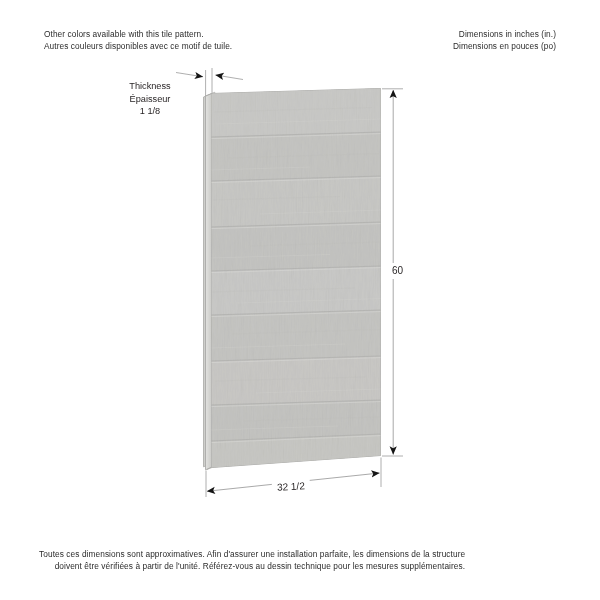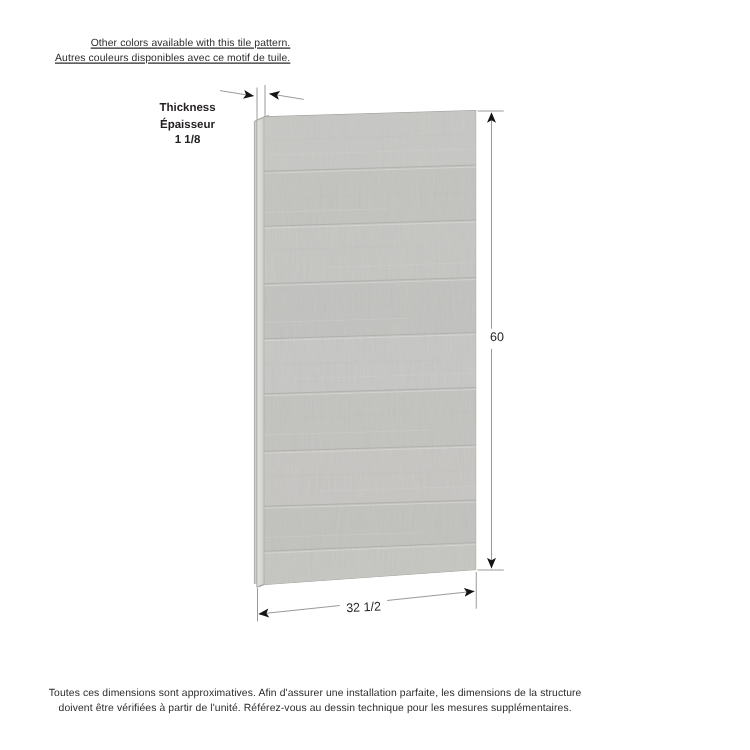--- a/index.html
+++ b/index.html
@@ -28,51 +28,49 @@
     position: absolute;
     font-size: 8.3px;
     line-height: 11.6px;
     letter-spacing: 0.01em;
     white-space: pre-line;
     color: #2b2b2b;
   }
   #top-left-note {
     left: 44px;
     top: 29px;
-    text-align: right;
-    text-decoration: underline;
+    text-align: left;
   }
   #top-right-note {
     right: 44px;
     top: 29px;
     text-align: right;
   }
   #bottom-note-en {
     left: 39px;
     top: 516px;
     text-align: left;
   }
   #bottom-note-fr {
     left: 39px;
     top: 549px;
-    text-align: center;
+    text-align: right;
   }
 
   
   #thickness-label {
     position: absolute;
     left: 108px;
     top: 80px;
     width: 84px;
     text-align: center;
     font-size: 9.2px;
     line-height: 12.6px;
     white-space: pre-line;
     color: #231f20;
-    font-weight: bold;
   }
 
   
   .dim-text {
     position: absolute;
     font-size: 10px;
     color: #231f20;
     background: #ffffff;
     line-height: 12px;
   }
@@ -244,20 +242,22 @@
       <line x1="206.0" y1="470.5" x2="206.0" y2="497.0" stroke="#9a9a9a" stroke-width="0.8"></line>
       <line x1="381.0" y1="457.5" x2="381.0" y2="487.0" stroke="#9a9a9a" stroke-width="0.8"></line>
 
       <line x1="207.5" y1="491.2" x2="379.5" y2="473.0" stroke="#9a9a9a" stroke-width="0.85" marker-start="url(#arrowStart)" marker-end="url(#arrowEnd)"></line>
     </g>
   </svg>
 
   <div class="note" id="top-left-note">Other colors available with this tile pattern.
 Autres couleurs disponibles avec ce motif de tuile.</div>
 
+  <div class="note" id="top-right-note">Dimensions in inches (in.)
+Dimensions en pouces (po)</div>
 
   <div id="thickness-label">Thickness
 Épaisseur
 1 1/8</div>
 
   <div class="dim-text" id="dim-height-text">60</div>
 
   <div class="dim-text" id="dim-width-text">32 1/2</div>
 
 

